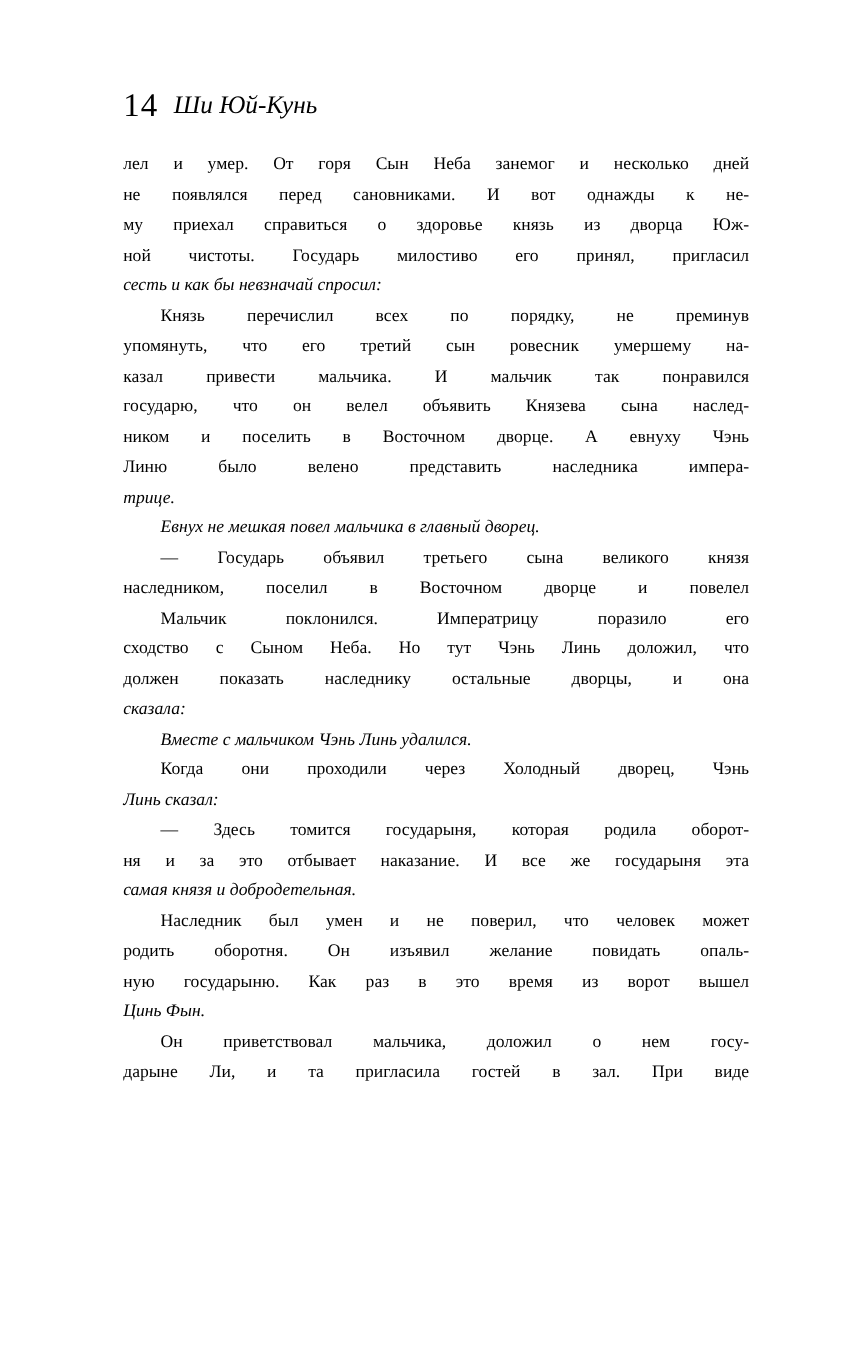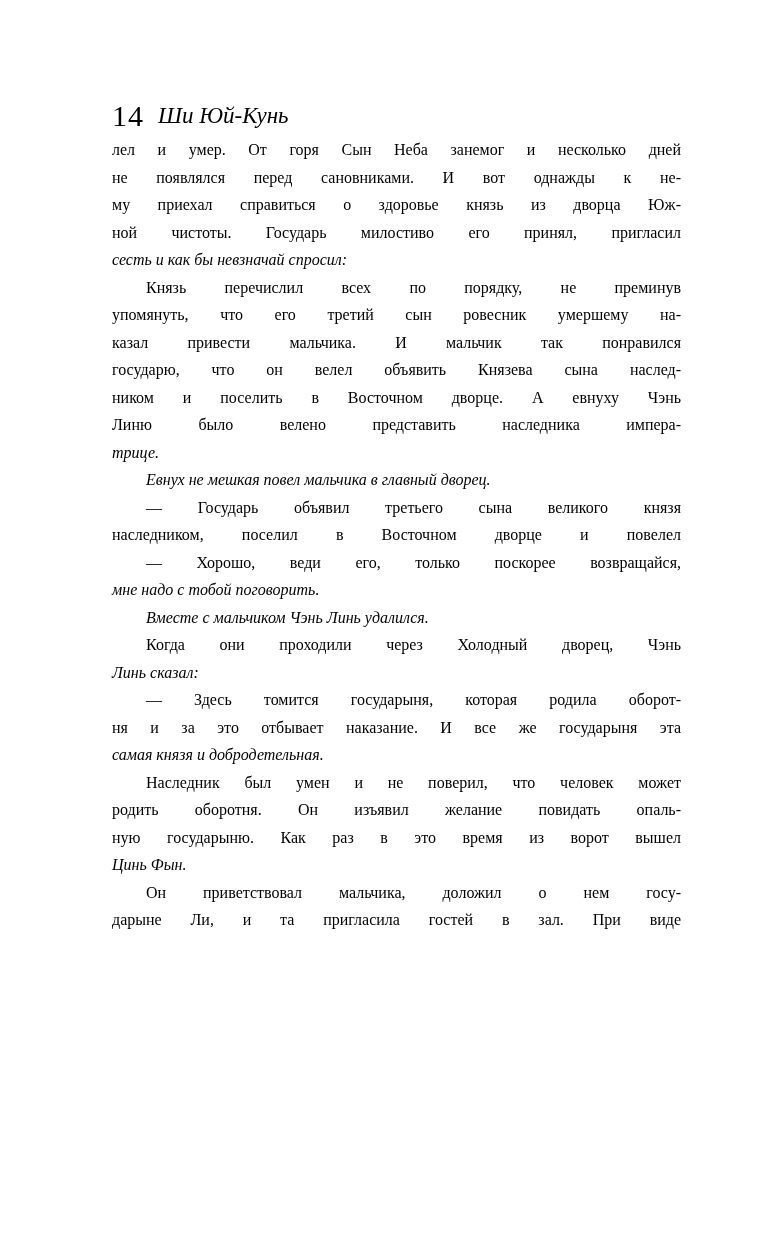--- a/index.html
+++ b/index.html
@@ -12,35 +12,34 @@
     margin: 0 auto;
     overflow: hidden;
     font-family: "Liberation Serif", "DejaVu Serif", serif;
     color: #000;
   }
   .header {
     position: absolute;
     left: 112px;
     top: 80px;
     display: flex;
-    align-items: flex-end;
+    align-items: flex-start;
     gap: 14px;
     white-space: nowrap;
   }
   .pagenum {
     font-size: 30px;
     line-height: 32px;
     font-style: normal;
     letter-spacing: 1px;
   }
   .running {
     font-size: 23px;
     line-height: 32px;
     font-style: italic;
-    margin-top: 20px;
   }
   .body-text {
     position: absolute;
     left: 112px;
     top: 136px;
     width: 569px;
     font-size: 16px;
     line-height: 27.5px;
   }
   .para { margin: 0; }
@@ -85,22 +84,24 @@
         <div class="line final">трице.</div>
       </div>
       <div class="para indent">
         <div class="line final">Евнух не мешкая повел мальчика в главный дворец.</div>
       </div>
       <div class="para indent">
         <div class="line">— Государь объявил третьего сына великого князя</div>
         <div class="line">наследником, поселил в Восточном дворце и повелел</div>
       </div>
       <div class="para indent">
-        <div class="line">— Хорошо, веди его, только поскорее возвращайся,</div>
-        <div class="line final">мне надо с тобой поговорить.</div>
+        <div class="line">Мальчик поклонился. Императрицу поразило его</div>
+        <div class="line">сходство с Сыном Неба. Но тут Чэнь Линь доложил, что</div>
+        <div class="line">должен показать наследнику остальные дворцы, и она</div>
+        <div class="line final">сказала:</div>
       </div>
       <div class="para indent">
         <div class="line final">Вместе с мальчиком Чэнь Линь удалился.</div>
       </div>
       <div class="para indent">
         <div class="line">Когда они проходили через Холодный дворец, Чэнь</div>
         <div class="line final">Линь сказал:</div>
       </div>
       <div class="para indent">
         <div class="line">— Здесь томится государыня, которая родила оборот-</div>

